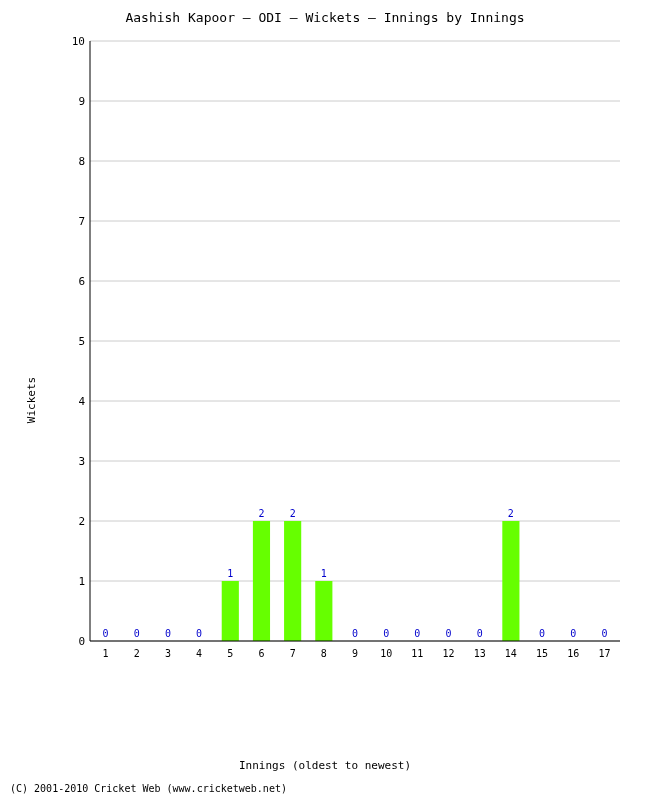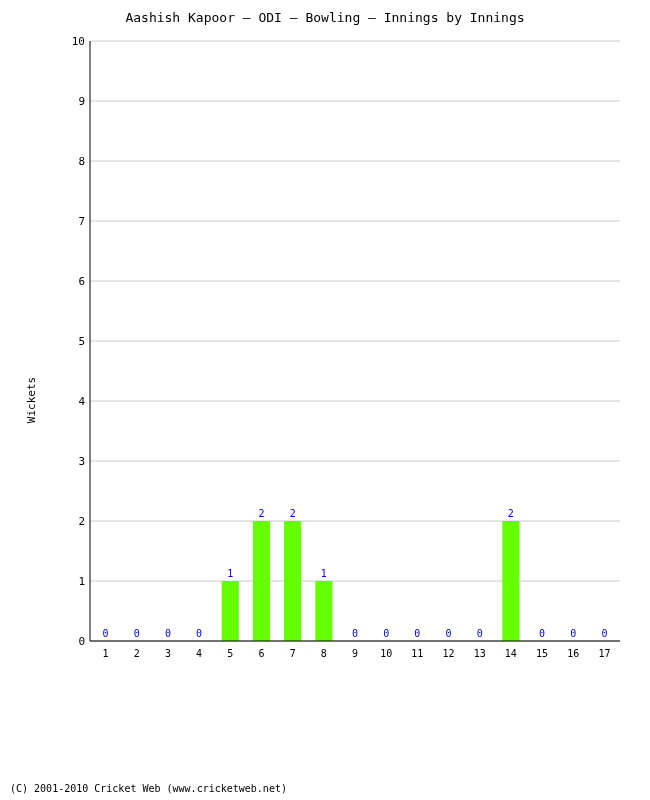--- a/index.html
+++ b/index.html
@@ -62,21 +62,21 @@
       left: 10px;
       font-size: 10px;
       color: #000;
       font-family: monospace;
     }
   </style>
 </head>
 <body>
 
 <div class="chart-container">
-  <div class="chart-title">Aashish Kapoor – ODI – Bowling – Innings by Innings</div>
+  <div class="chart-title">Aashish Kapoor – ODI – Wickets – Innings by Innings</div>
   <span class="y-axis-label">Wickets</span>
   <div class="chart-area">
 
   <div style="position: absolute; top: 0px; left: 0px;">
         <svg width="570" height="660" xmlns="http://www.w3.org/2000/svg">
           <line x1="30" y1="610" x2="560" y2="610" stroke="#cccccc" stroke-width="1"></line>
           <text x="25" y="614" text-anchor="end" font-size="11" font-family="monospace" fill="#000">0</text>
           <line x1="30" y1="550" x2="560" y2="550" stroke="#cccccc" stroke-width="1"></line>
           <text x="25" y="554" text-anchor="end" font-size="11" font-family="monospace" fill="#000">1</text>
           <line x1="30" y1="490" x2="560" y2="490" stroke="#cccccc" stroke-width="1"></line>
@@ -134,14 +134,15 @@
           <text x="482.0588235294117" y="626" text-anchor="middle" font-size="10" font-family="monospace" fill="#000">15</text>
           <text x="513.2352941176471" y="606" text-anchor="middle" font-size="10" font-family="monospace" fill="#0000cc">0</text>
           <text x="513.2352941176471" y="626" text-anchor="middle" font-size="10" font-family="monospace" fill="#000">16</text>
           <text x="544.4117647058823" y="606" text-anchor="middle" font-size="10" font-family="monospace" fill="#0000cc">0</text>
           <text x="544.4117647058823" y="626" text-anchor="middle" font-size="10" font-family="monospace" fill="#000">17</text>
           <line x1="30" y1="10" x2="30" y2="610" stroke="#000" stroke-width="1"></line>
           <line x1="30" y1="610" x2="560" y2="610" stroke="#000" stroke-width="1"></line>
         </svg>
       </div>
     </div>
+  <div class="x-axis-label">Innings (oldest to newest)</div>
   <div class="copyright">(C) 2001-2010 Cricket Web (www.cricketweb.net)</div>
 </div>
 
 </body></html>

